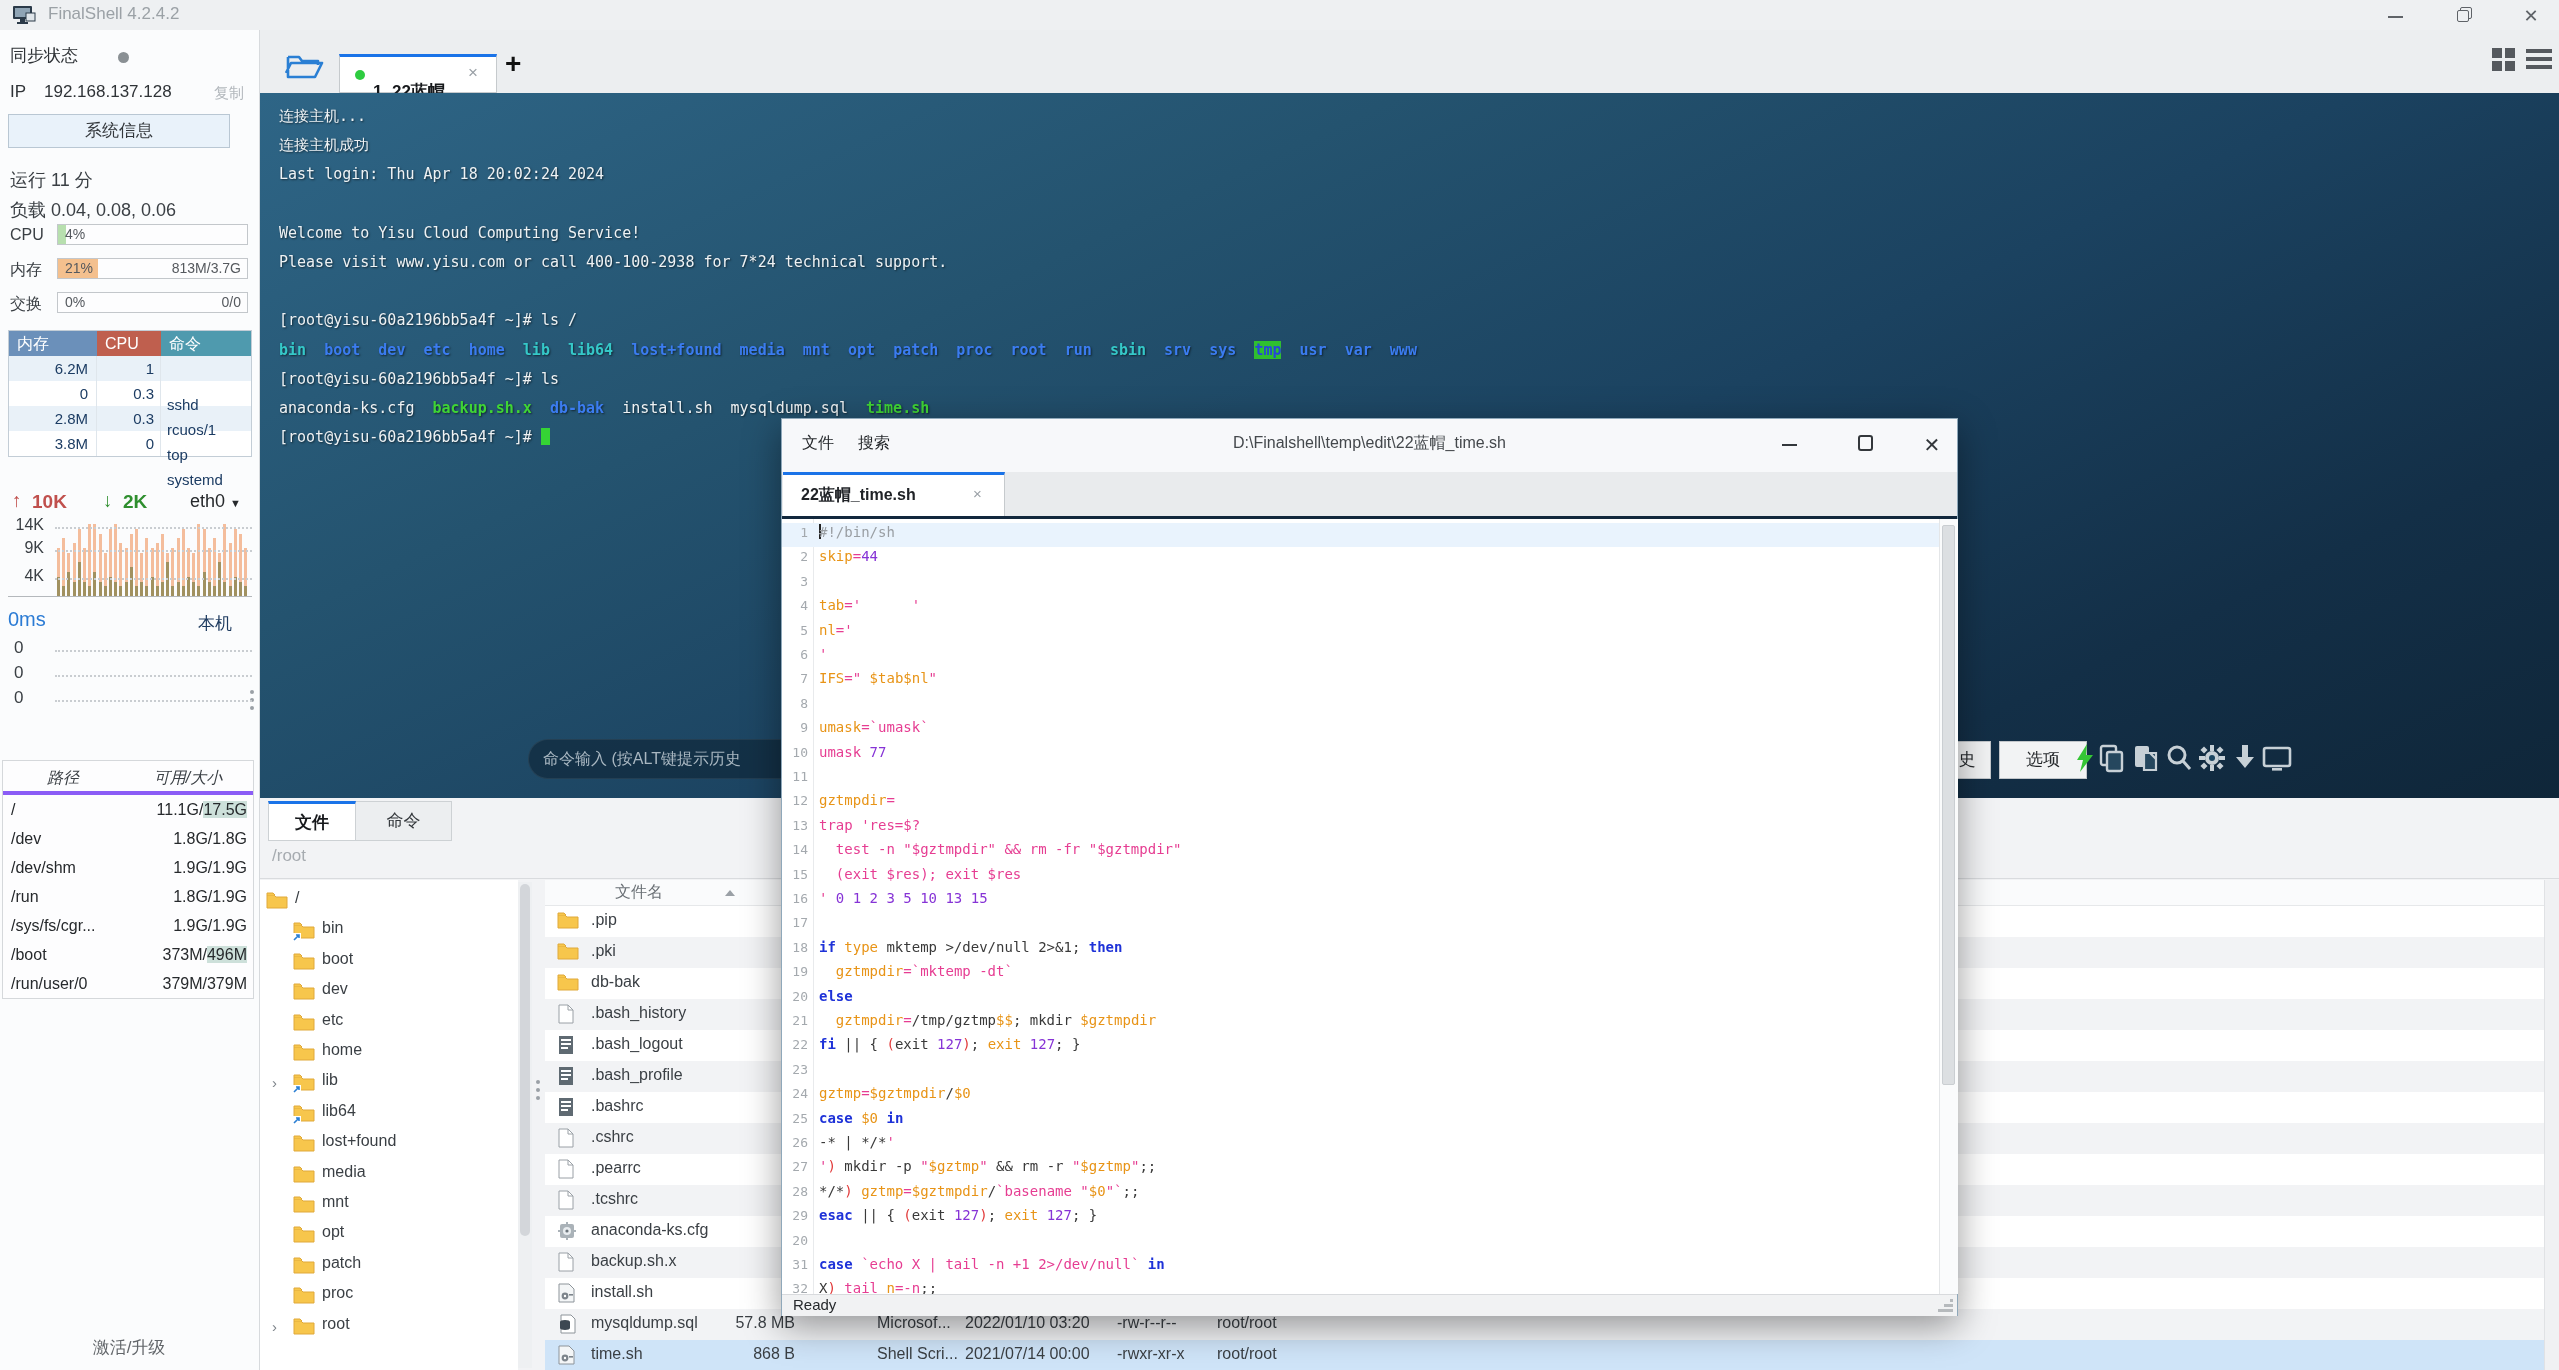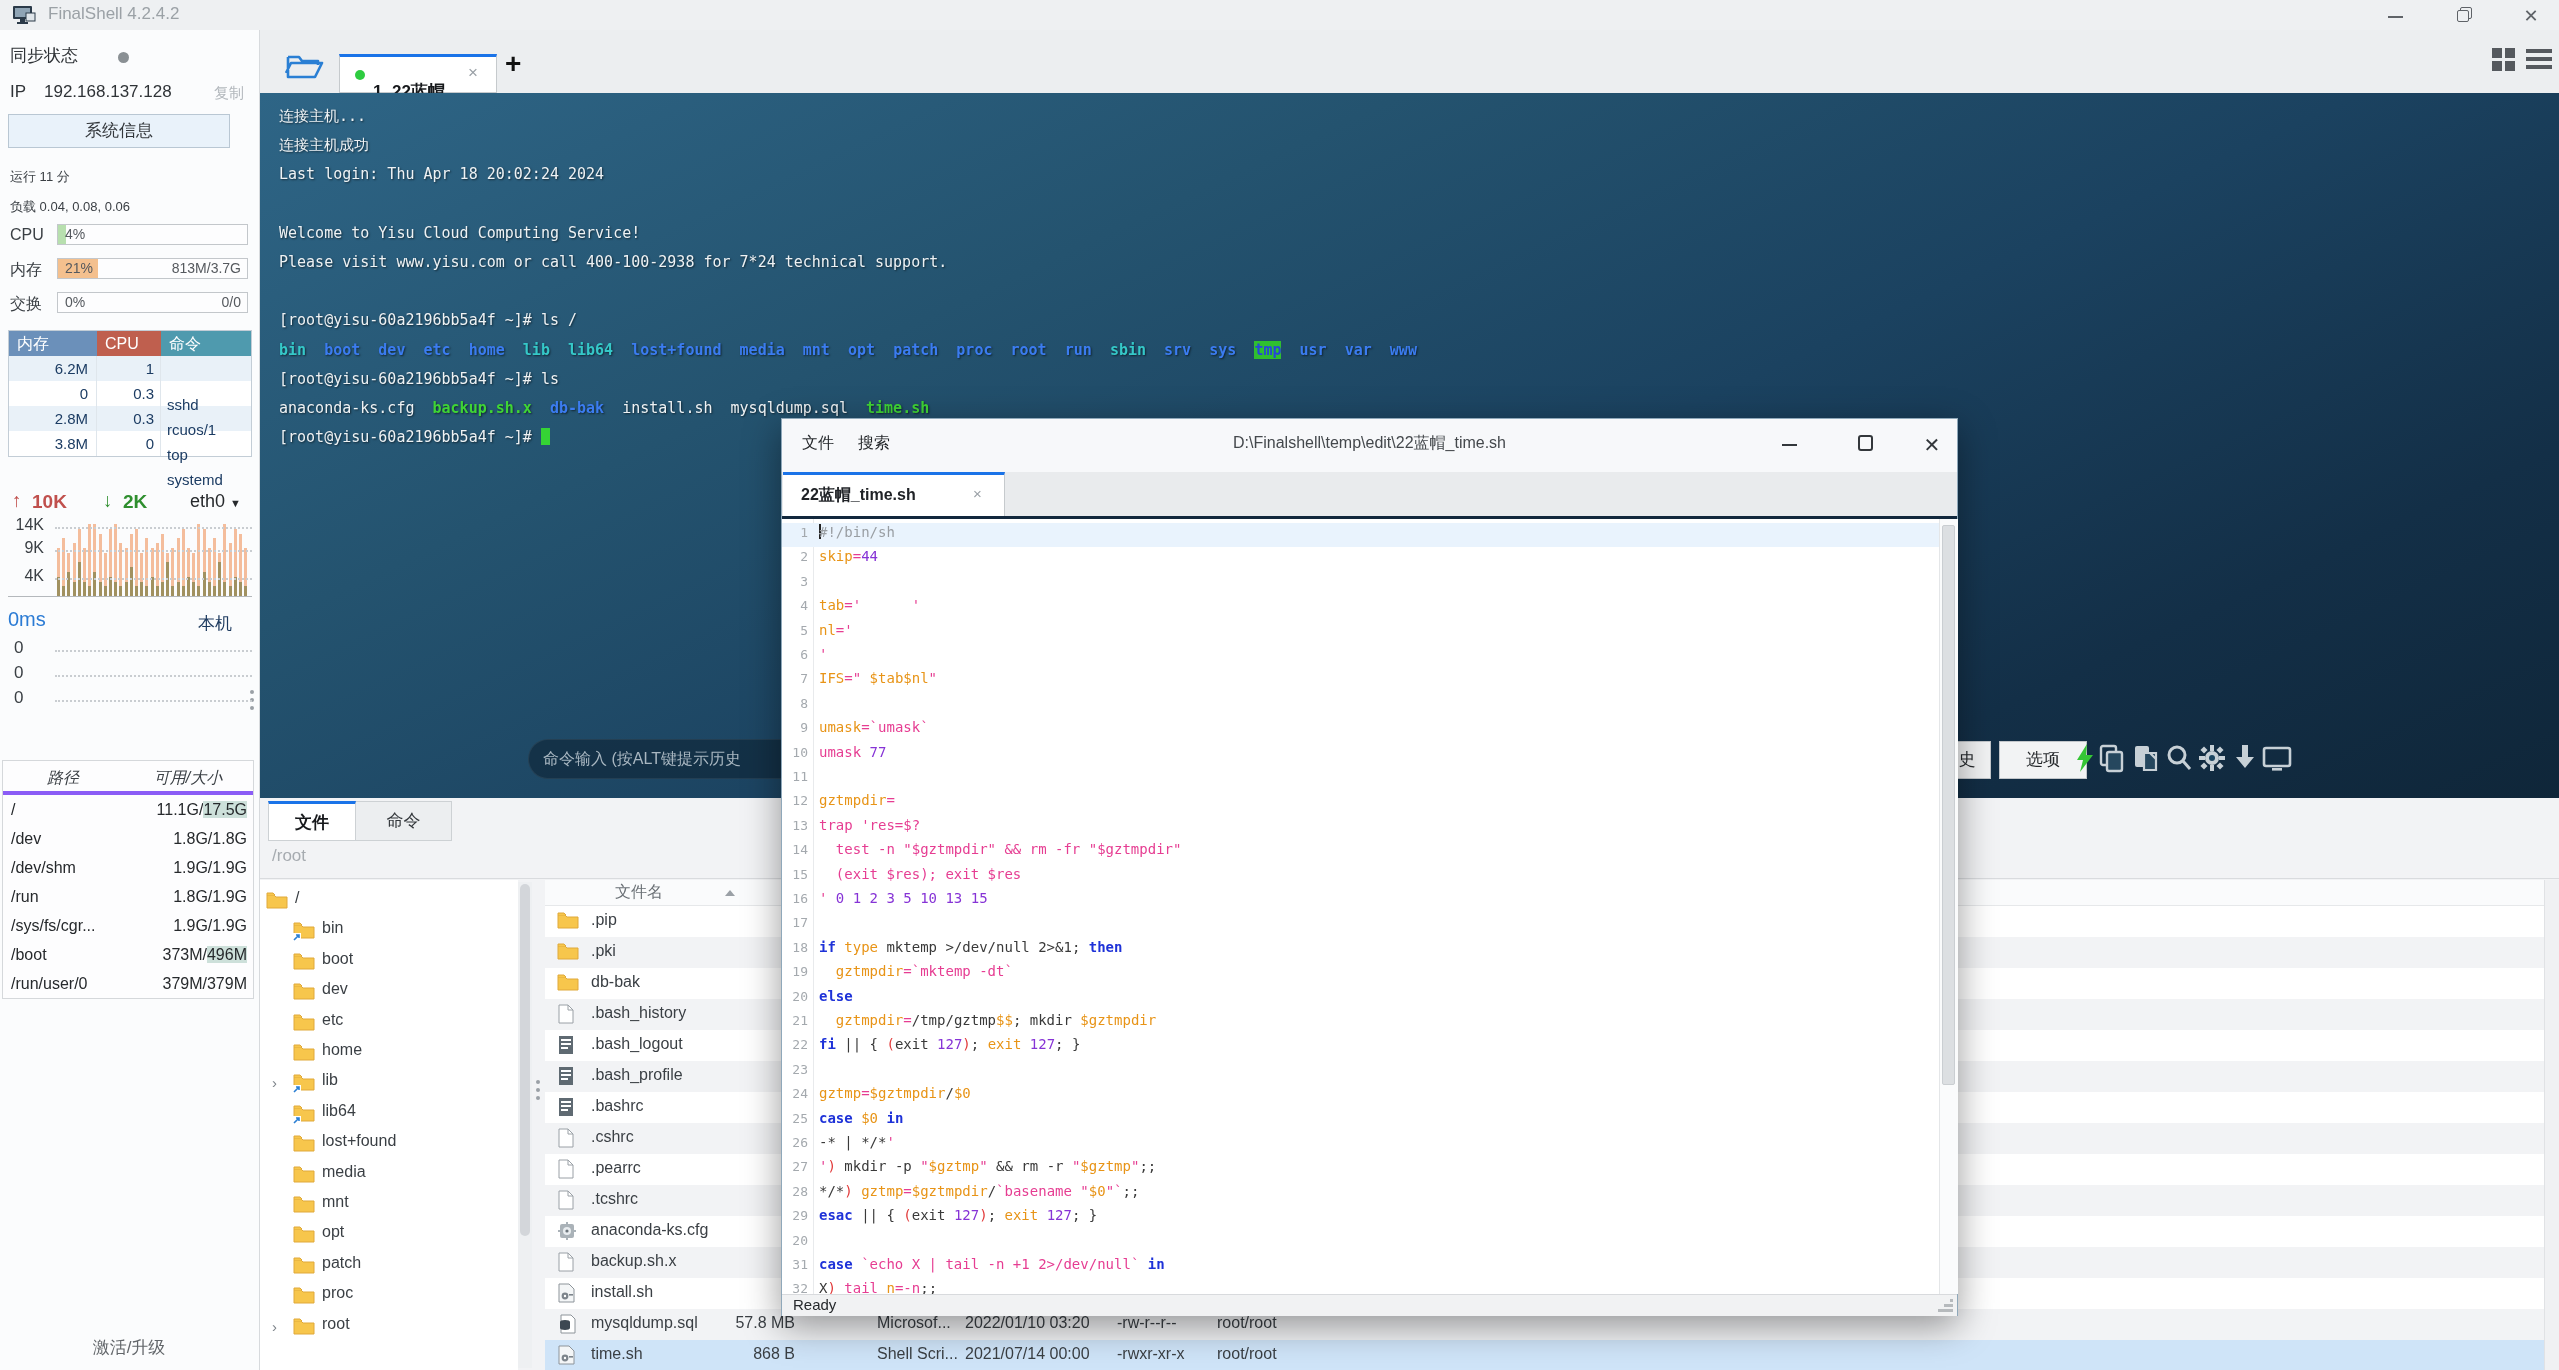--- a/index.html
+++ b/index.html
@@ -19,21 +19,21 @@
   #win-max .sq2 { left:12px; top:0px; }
   #win-close { font-size:18px; line-height:18px; }
 
   
   #sidebar { left:0; top:30px; width:260px; height:1340px; background:#fbfcfd; border-right:1px solid #d7dadd; }
   .sb-text { position:absolute; color:#2f3337; font-size:17px; }
   #sync-dot { left:118px; top:22px; width:11px; height:11px; border-radius:50%; background:#8a9094; }
   #ip-copy { color:#b3b8bd; font-size:15px; cursor:pointer; }
   #sysinfo-btn { left:8px; top:84px; width:222px; height:34px; background:#e9f2fa; border:1px solid #b9c7d3;
                  font-size:17px; color:#33373b; text-align:center; line-height:32px; cursor:pointer; }
-  .small-info { position:absolute; font-size:13px; color:#3a3f44; }
+  .small-info { position:absolute; font-size:18px; color:#3a3f44; }
   .meter-label { position:absolute; font-size:16px; color:#3a3f44; }
   .meter { position:absolute; left:57px; width:191px; height:21px; border:1px solid #c3c7cb; background:#fdfdfe; }
   .meter .fill { position:absolute; left:0; top:0; bottom:0; }
   .meter .pct { position:absolute; left:7px; top:1px; font-size:14px; color:#55595e; }
   .meter .val { position:absolute; right:6px; top:1px; font-size:14px; color:#55595e; }
 
   #proc-table { left:8px; top:300px; width:244px; border:1px solid #c3cdd6; background:#fff; }
   .pt-head { display:flex; height:25px; }
   .pt-head div { color:#fff; font-size:16px; line-height:25px; padding-left:8px; }
   .pt-row { display:flex; height:25px; font-size:15px; color:#1c3c63; }

